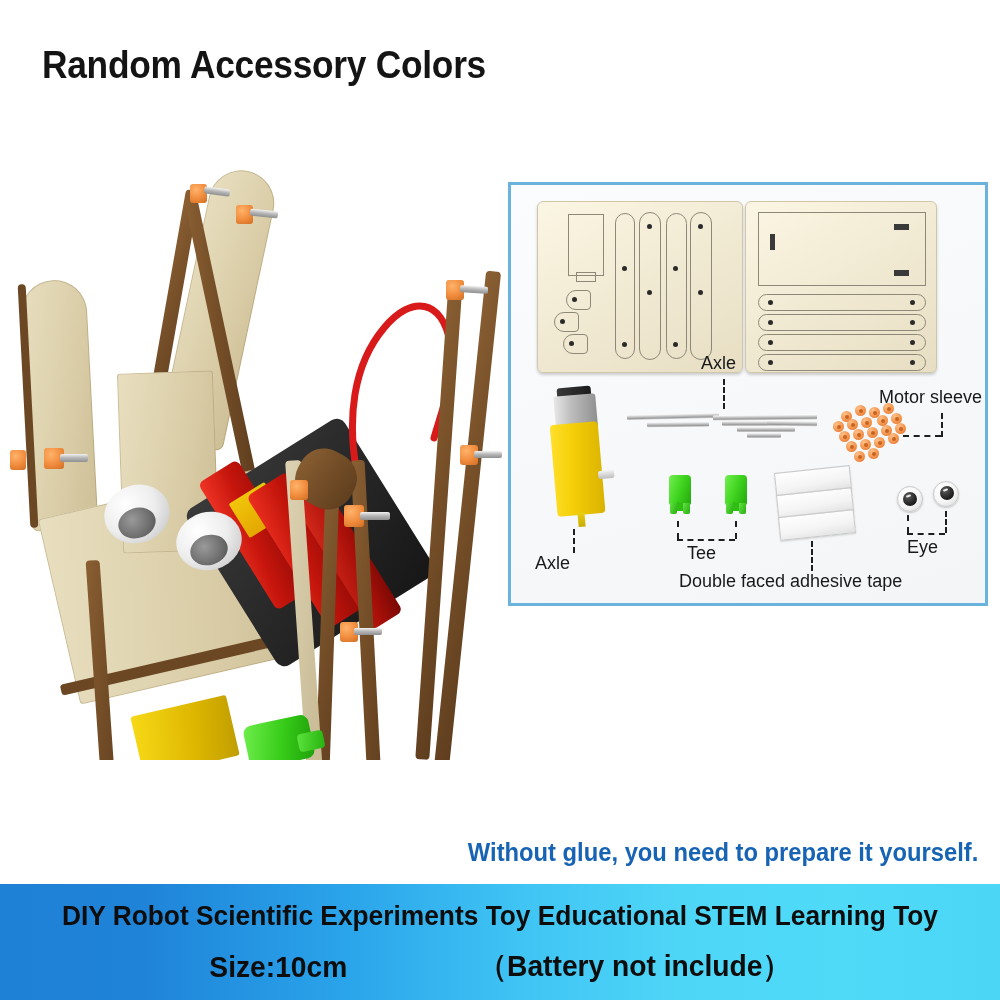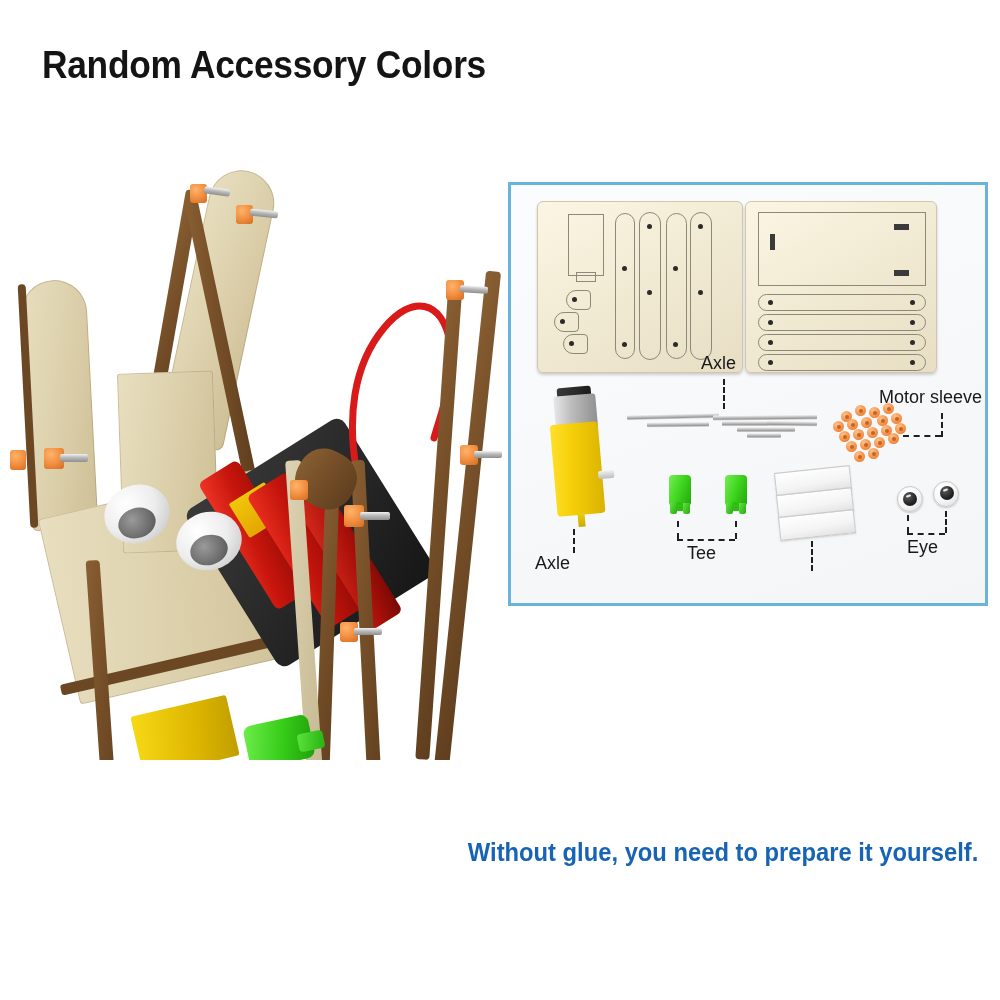--- a/index.html
+++ b/index.html
@@ -370,32 +370,40 @@
     <div class="dash-v" style="left:224px; top:336px; height:18px;"></div>
     <div class="dash-h" style="left:166px; top:354px; width:58px;"></div>
     <div class="label" style="left:176px; top:358px; font-size:18px;">Tee</div>
 
     <div class="pp" style="left:262px; top:282px; width:86px; height:76px;">
       <div class="tape" style="left:2px;  top:2px;  width:76px; height:24px; transform:rotate(-6deg);"></div>
       <div class="tape" style="left:4px;  top:24px; width:76px; height:24px; transform:rotate(-6deg);"></div>
       <div class="tape" style="left:6px;  top:46px; width:76px; height:24px; transform:rotate(-6deg);"></div>
     </div>
     <div class="dash-v" style="left:300px; top:356px; height:30px;"></div>
+    <div class="label" style="left:168px; top:386px; font-size:18px;">Double faced adhesive tape</div>
 
     <div class="pp" style="left:386px; top:296px; width:66px; height:34px;">
       <div class="eye" style="left:0px; top:5px;">
         <div class="pupil" style="left:5px; top:5px;"></div>
       </div>
       <div class="eye" style="left:36px; top:0px;">
         <div class="pupil" style="left:6px; top:4px;"></div>
       </div>
     </div>
     <div class="dash-v" style="left:396px; top:330px; height:18px;"></div>
     <div class="dash-v" style="left:434px; top:326px; height:22px;"></div>
     <div class="dash-h" style="left:396px; top:348px; width:38px;"></div>
     <div class="label" style="left:396px; top:352px; font-size:18px;">Eye</div>
 
   </div>
 
   <div class="notice">Without glue, you need to prepare it yourself.</div>
 
+  <div class="banner">
+    <div class="banner-line1">DIY Robot Scientific Experiments Toy Educational STEM Learning Toy</div>
+    <div class="banner-row2">
+      <span>Size:10cm</span>
+      <span>（Battery not include）</span>
+    </div>
+  </div>
 
 </div>
 
 </body></html>

